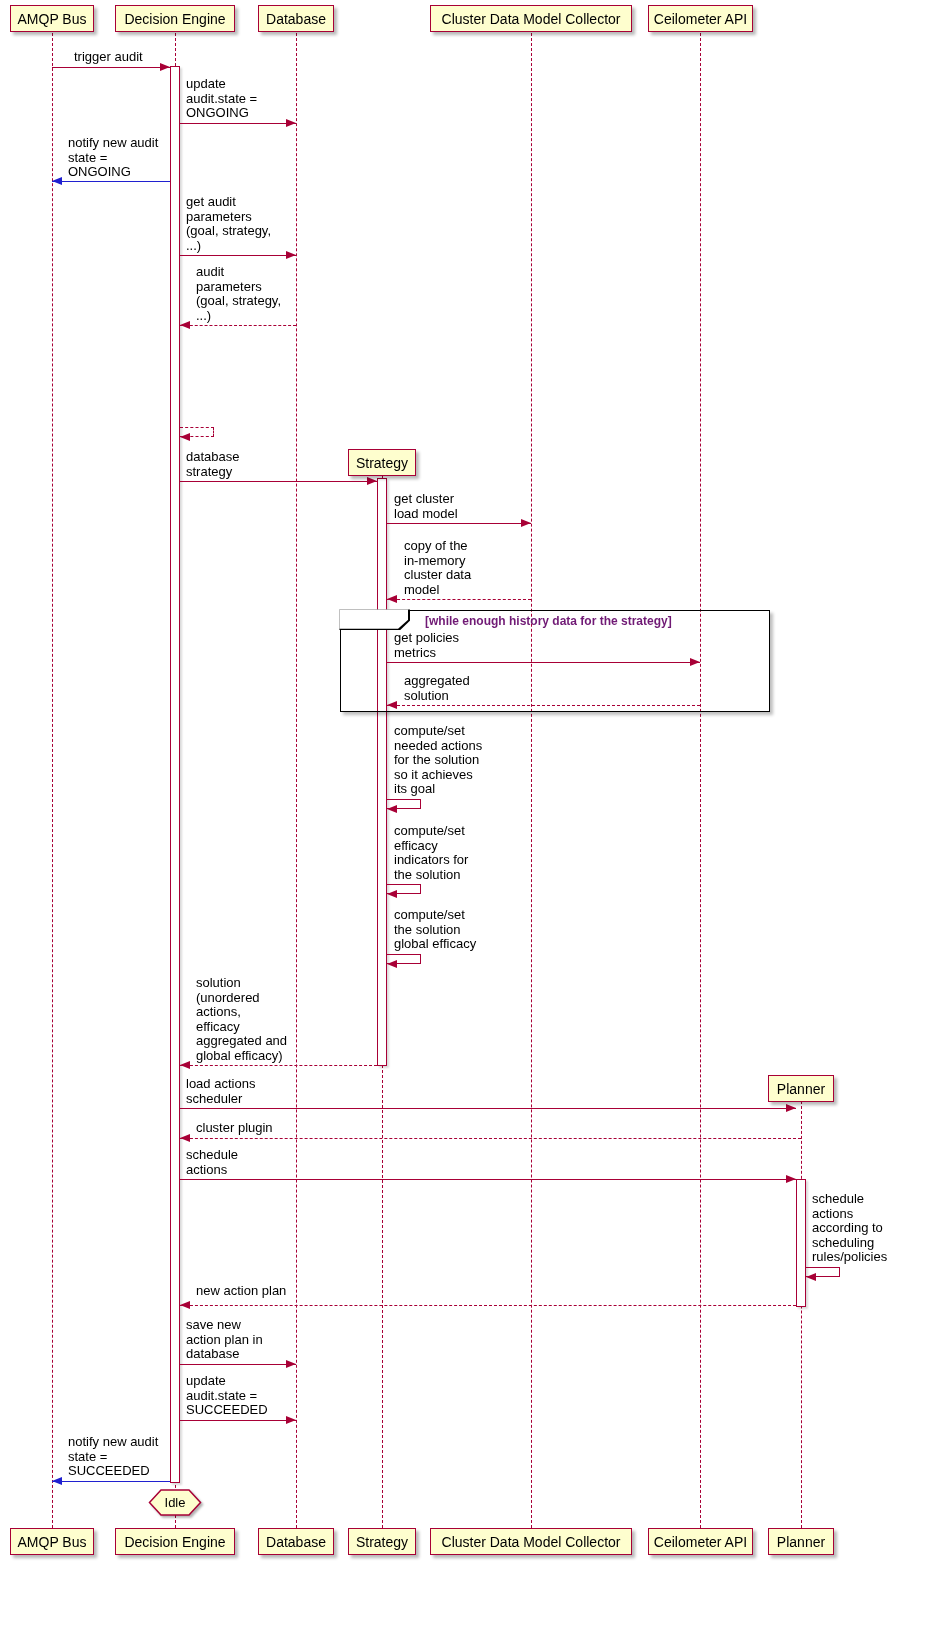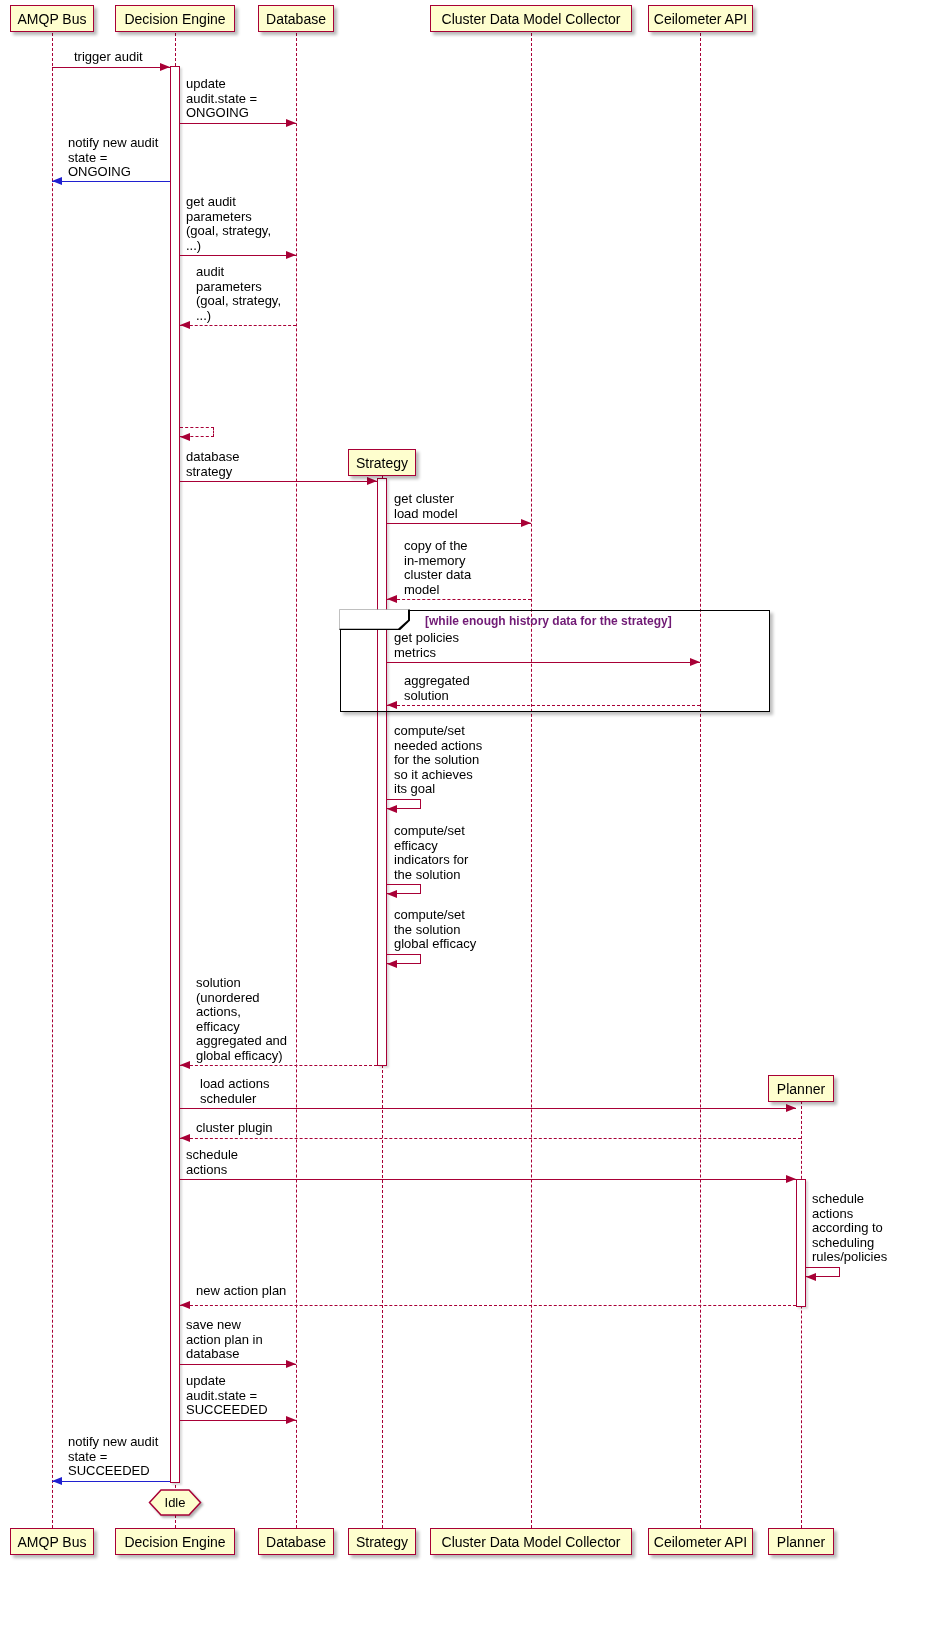--- a/index.html
+++ b/index.html
@@ -160,21 +160,21 @@
 
   <div class="lbl" style="left:196px;top:976px">solution
 (unordered
 actions,
 efficacy
 aggregated and
 global efficacy)</div>
   <div class="ln dot" style="left:180px;top:1065px;width:197px"></div>
   <div class="ah l" style="left:180px;top:1060.5px"></div>
 
-  <div class="lbl" style="left:200px;top:1077px">load actions
+  <div class="lbl" style="left:186px;top:1077px">load actions
 scheduler</div>
   <div class="ln" style="left:180px;top:1108px;width:616px"></div>
   <div class="ah r" style="left:786px;top:1103.5px"></div>
 
   <div class="lbl" style="left:196px;top:1121px">cluster plugin</div>
   <div class="ln dot" style="left:180px;top:1138px;width:621px"></div>
   <div class="ah l" style="left:180px;top:1133.5px"></div>
 
   <div class="lbl" style="left:186px;top:1148px">schedule
 actions</div>

